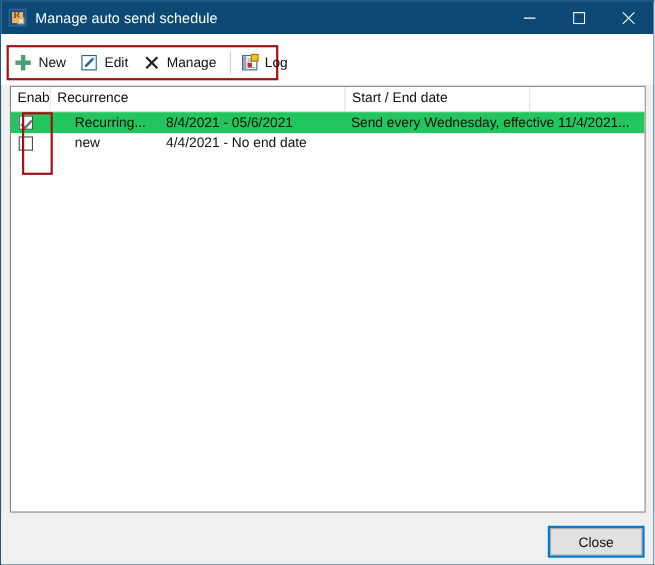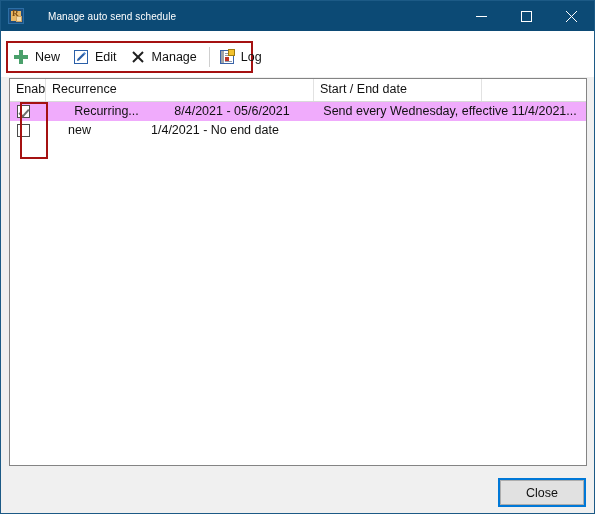--- a/index.html
+++ b/index.html
@@ -58,22 +58,22 @@
   .title-icon .r {
     position: absolute;
     left: 3px; top: -1px;
     font-size: 9px;
     font-weight: bold;
     color: #7a4a11;
     font-family: "Liberation Serif", serif;
   }
   .title-text {
     color: #ffffff;
-    font-size: 10px;
-    margin-left: 24px;
+    font-size: 13px;
+    margin-left: 8px;
     letter-spacing: 0.1px;
     white-space: nowrap;
   }
   .win-buttons {
     position: absolute;
     right: 0; top: 0;
     height: 30px;
     display: flex;
   }
   .win-btn {
@@ -215,21 +215,21 @@
     height: 22px;
     white-space: nowrap;
     overflow: hidden;
   }
   .lv-body { position: relative; }
   .lv-row {
     display: flex;
     height: 19px;
     align-items: center;
   }
-  .lv-row.selected { background: #f0abfc; text-align: center; }
+  .lv-row.selected { background: #22c55e; }
   .lv-row .cell {
     font-size: 12.5px;
     color: #111111;
     padding-left: 6px;
     box-sizing: border-box;
     white-space: nowrap;
     overflow: hidden;
     height: 19px;
     line-height: 19px;
   }
@@ -387,21 +387,21 @@
         <div class="cell" style="width:83px">Recurring...</div>
         <div class="cell" style="width:168px">8/4/2021 - 05/6/2021</div>
         <div class="cell" style="width:268px">Send every Wednesday, effective 11/4/2021...</div>
       </div>
 
       <div class="lv-row">
         <div class="cell c-enable" style="width:52px">
           <span class="cbx"></span>
         </div>
         <div class="cell" style="width:83px">new</div>
-        <div class="cell" style="width:168px">1/4/2021 - No end date</div>
+        <div class="cell" style="width:168px">4/4/2021 - No end date</div>
       </div>
 
 
       <div class="checkbox-annot"></div>
     </div>
   </div>
 
   <div class="footer">
     <div class="close-btn">Close</div>
   </div>

